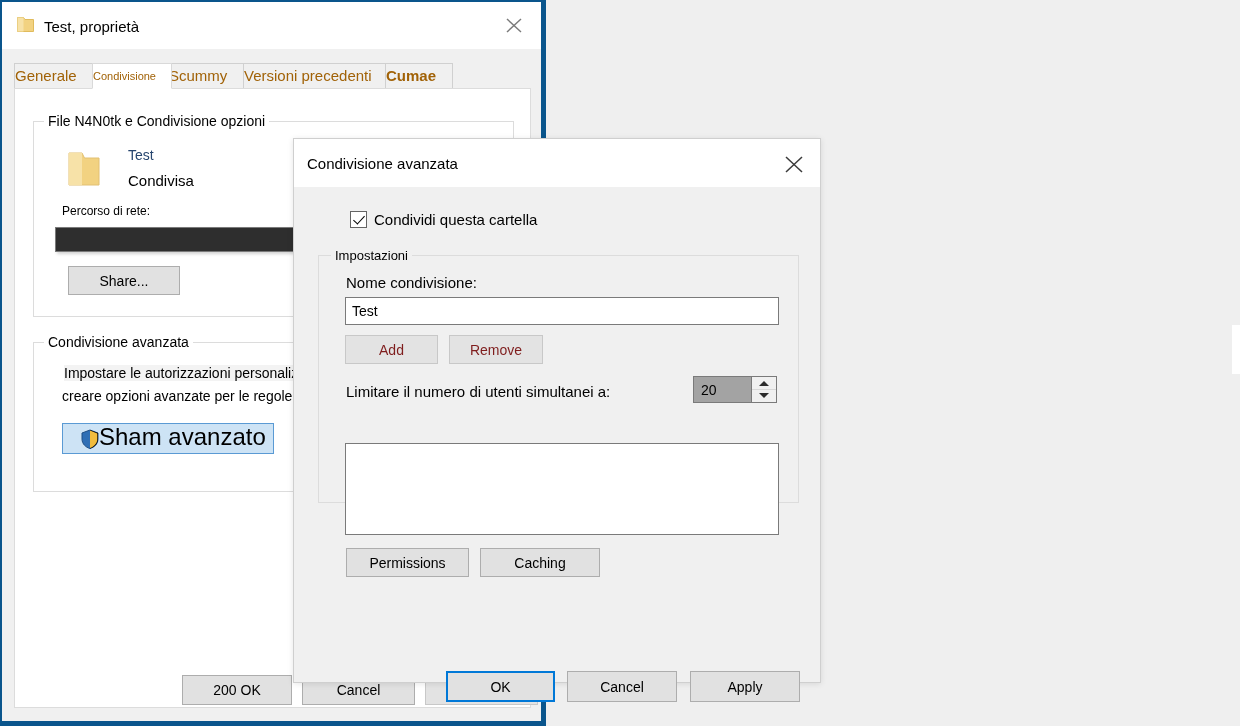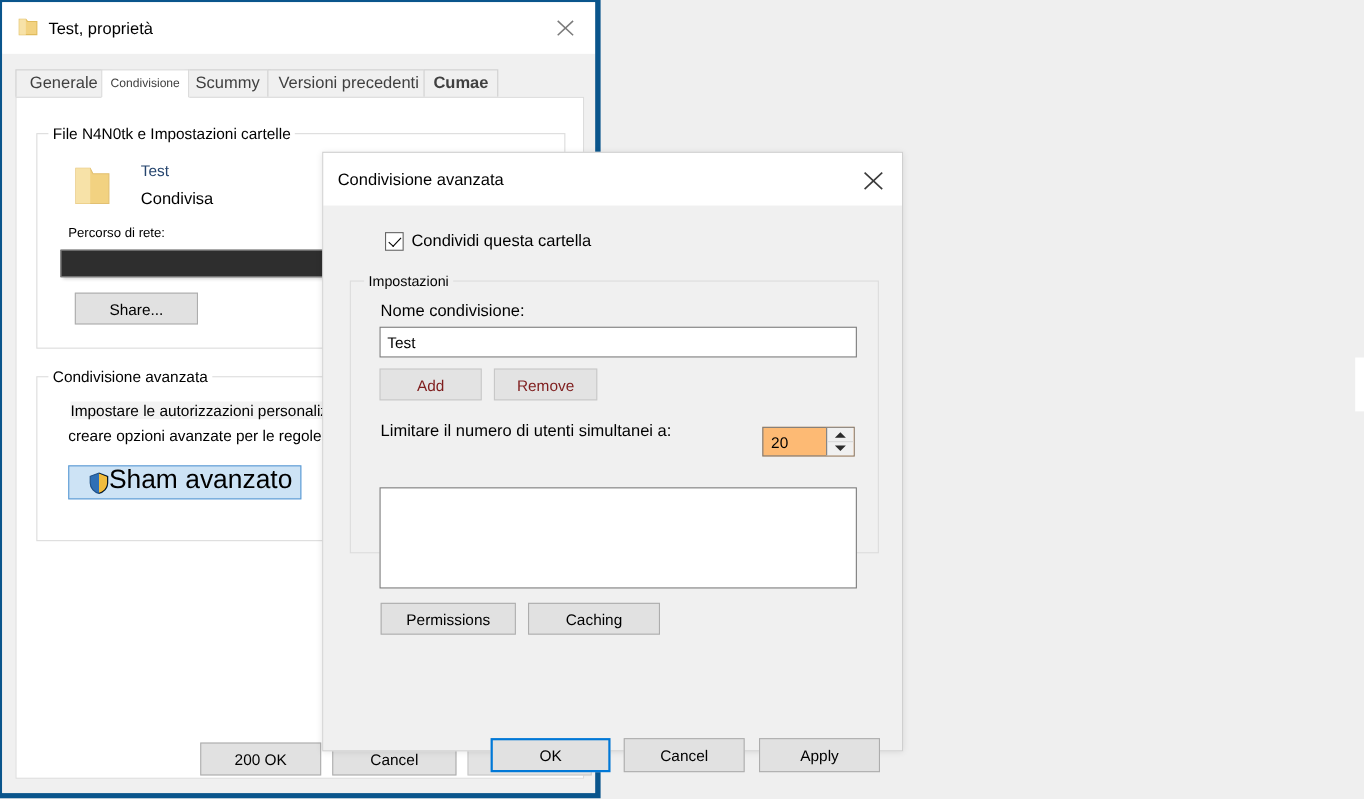--- a/index.html
+++ b/index.html
@@ -83,23 +83,23 @@
     width: 455px;
   }
   .tab {
     position: absolute;
     top: 0;
     height: 26px;
     box-sizing: border-box;
     background: #f0f0f0;
     border: 1px solid #d0d0d0;
     font-size: 15px;
-    color: #404040;
+    color: #a16207;
     line-height: 24px;
-    text-align: center;
+    text-align: left;
     white-space: nowrap;
     cursor: default;
   }
   .tab.active {
     background: #ffffff;
     border: 1px solid #d9d9d9;
     border-bottom-color: #ffffff;
     font-size: 11px;
     z-index: 3;
   }
@@ -413,25 +413,25 @@
   #lbl-limit {
     position: absolute;
     left: 27px;
     top: 127px;
     font-size: 15px;
     white-space: nowrap;
   }
   #spin-limit {
     position: absolute;
     left: 374px;
-    top: 132px;
+    top: 120px;
     width: 84px;
     height: 27px;
     border: 1px solid #7a7a7a;
-    background: #fdba74;
+    background: #a3a3a3;
     box-sizing: border-box;
   }
   #spin-limit .spin-val {
     position: absolute;
     left: 7px;
     top: 5px;
     font-size: 14px;
     color: #000;
   }
   #spin-limit .spin-btns {
@@ -566,21 +566,21 @@
         <span>Versioni precedenti</span>
       </div>
       <div class="tab" style="left:371px; width:68px;font-weight:bold;">
         <span>Cumae</span>
       </div>
     </div>
 
     <div id="tab-panel">
 
       <div class="groupbox" id="gb-fileshare">
-        <span class="gb-label">File N4N0tk e Impostazioni cartelle</span>
+        <span class="gb-label">File N4N0tk e Condivisione opzioni</span>
 
         <span id="folder-big">
           <svg width="36" height="38" viewBox="0 0 36 38">
             <path d="M3 3 h13 l2.5 5 h14.5 v27 h-30 z" fill="#f2d281" stroke="#e2c072" stroke-width="1"></path>
             <path d="M3 3 h13 v32 h-13 z" fill="#f7e2a8"></path>
           </svg>
         </span>
         <span id="share-folder-name">Test</span>
         <span id="share-folder-state">Condivisa</span>
 

